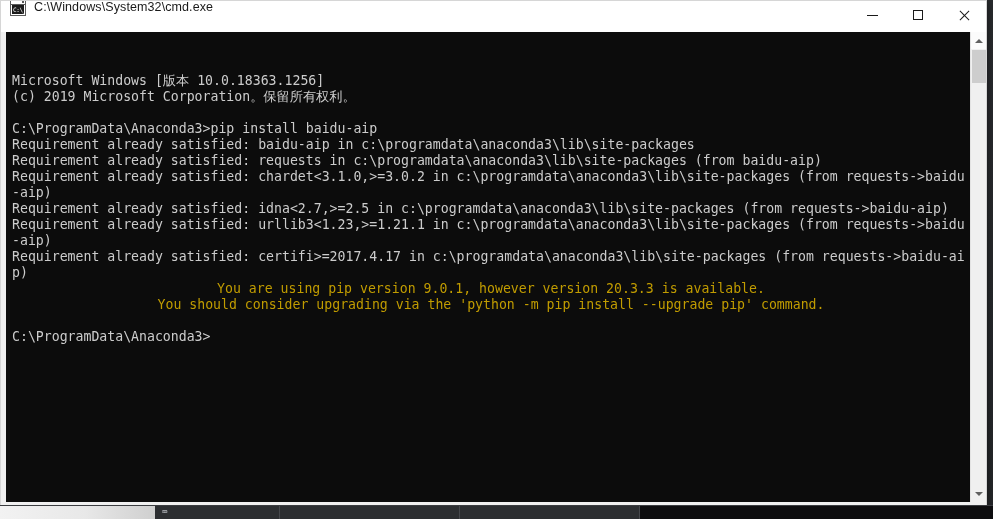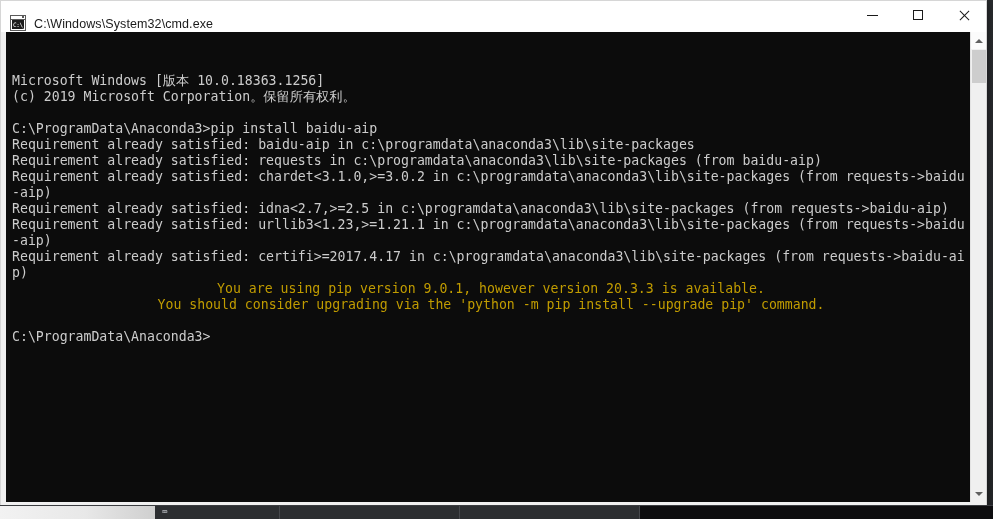--- a/index.html
+++ b/index.html
@@ -65,21 +65,21 @@
     box-sizing: border-box;
   }
 
   
   #title-bar {
     position: relative;
     height: 31px;
     background: #ffffff;
     border-bottom: 1px solid #ffffff;
     display: flex;
-    align-items: flex-end;
+    align-items: flex-start;
     user-select: none;
   }
   #title-icon {
     width: 16px; height: 16px;
     margin-left: 10px;
     margin-right: 8px;
     background: #ffffff;
     border: 1px solid #5a5a5a;
     box-sizing: border-box;
     position: relative;

